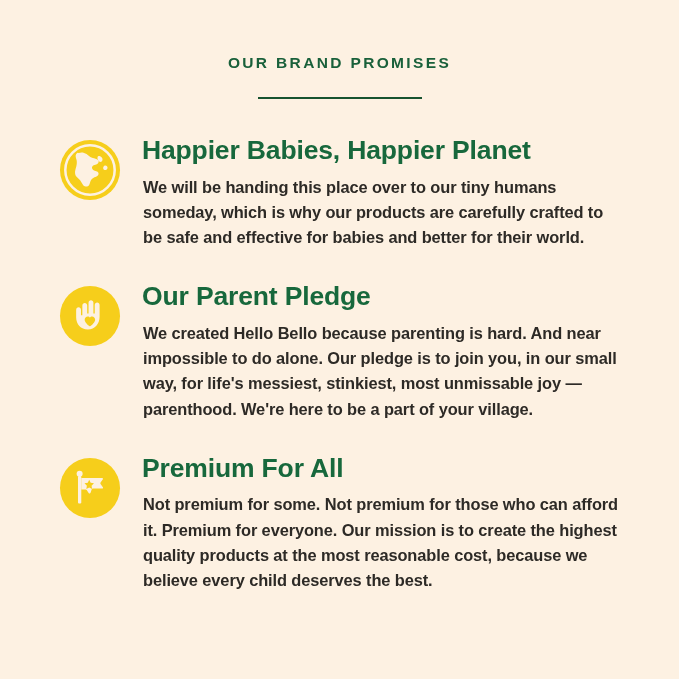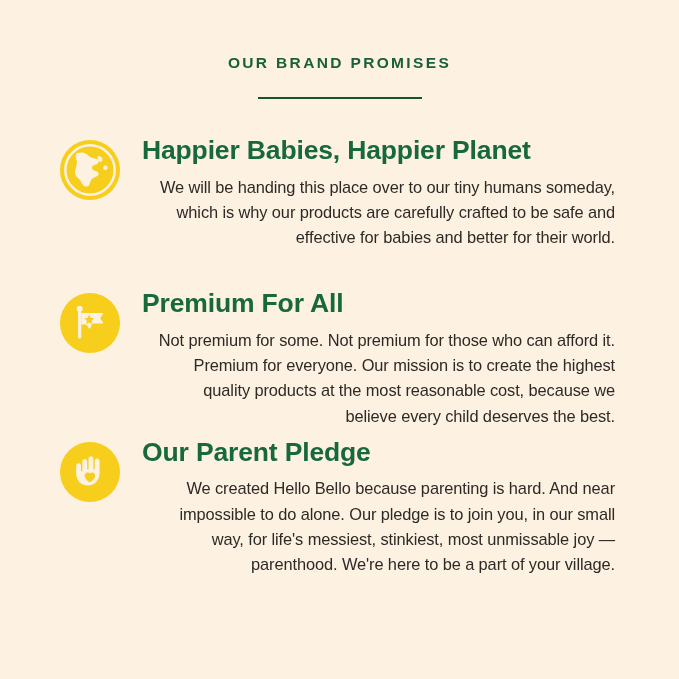--- a/index.html
+++ b/index.html
@@ -76,26 +76,25 @@
     font-size: 26.5px;
     font-weight: bold;
     color: #17683C;
     letter-spacing: -0.15px;
     line-height: 1.15;
     margin: 0 0 9px 0;
   }
   .promise-text {
     font-family: "Liberation Sans", sans-serif;
     font-size: 16.4px;
-    font-weight: normal;
+    font-weight: bold;
     color: #2D2A26;
     line-height: 1.54;
     letter-spacing: -0.1px;
-    margin: 8px;
-    text-align: right;
+    margin: 1px;
   }
 
   
   .promise-1 { margin-bottom: 30px; }
   .promise-2 { margin-bottom: 30px; }
   .promise-3 { margin-bottom: 0; }
 </style>
 </head>
 <body>
 
@@ -119,50 +118,50 @@
           <path d="M41.7 17.6c1.1.3 2.2 1 2.8 2 .6 1 .6 2.4-.2 3.3-.5.6-1.4.9-2.2.7-.9-.2-1.5-1-1.9-1.8-.5-1-.7-2.2-.4-3.2.2-.7.9-1.2 1.6-1h.3z" fill="#FDF1E2"></path>
           <path d="M47.3 27.3c.9-.2 1.9.2 2.4 1 .5.7.5 1.7.1 2.5-.4.8-1.2 1.3-2.1 1.3-.8 0-1.6-.5-1.9-1.2-.4-.9-.2-2 .5-2.7.3-.4.7-.7 1-.9z" fill="#FDF1E2"></path>
         </svg>
       </div>
       <div class="promise-body">
         <h2 class="promise-title">Happier Babies, Happier Planet</h2>
         <p class="promise-text">We will be handing this place over to our tiny humans someday, which is why our products are carefully crafted to be safe and effective for babies and better for their world.</p>
       </div>
     </div>
 
+    <div class="promise promise-2">
+      <div class="icon-wrap">
+        <svg viewBox="0 0 64 64" xmlns="http://www.w3.org/2000/svg" aria-hidden="true">
+          <circle cx="32" cy="32" r="31" fill="#F6CE1B"></circle>
+
+          <path d="M24.1 21.2c0-1.5 1.1-2.7 2.5-2.7s2.5 1.2 2.5 2.7v8.1h1.4v-10.9c0-1.5 1.1-2.7 2.5-2.7s2.5 1.2 2.5 2.7v10.9h1.4v-8.6c0-1.5 1.1-2.7 2.5-2.7s2.5 1.2 2.5 2.7v12.1c0 7.3-4.8 13.1-12.1 13.1s-12.1-5.4-12.1-12.6v-7.6c0-1.5 1.1-2.7 2.5-2.7s2.5 1.2 2.5 2.7v5.6h1.4v-10.1z" fill="#FDF1E2"></path>
+
+          <path d="M31.9 42.6c-.2 0-.4-.1-.6-.2-1.7-1.3-4.8-3.9-4.8-6.5 0-1.9 1.4-3.4 3.2-3.4 1 0 1.8.5 2.2 1.1.4-.6 1.2-1.1 2.2-1.1 1.8 0 3.2 1.5 3.2 3.4 0 2.6-3.1 5.2-4.8 6.5-.2.1-.4.2-.6.2z" fill="#F6CE1B"></path>
+        </svg>
+      </div>
+      <div class="promise-body">
+        <h2 class="promise-title">Our Parent Pledge</h2>
+        <p class="promise-text">We created Hello Bello because parenting is hard. And near impossible to do alone. Our pledge is to join you, in our small way, for life's messiest, stinkiest, most unmissable joy — parenthood. We're here to be a part of your village.</p>
+      </div>
+    </div>
+
     <div class="promise promise-3">
       <div class="icon-wrap">
         <svg viewBox="0 0 64 64" xmlns="http://www.w3.org/2000/svg" aria-hidden="true">
           <circle cx="32" cy="32" r="31" fill="#F6CE1B"></circle>
 
           <rect x="19.6" y="19.5" width="3.4" height="28.5" rx="1.1" fill="#FDF1E2"></rect>
 
           <circle cx="21.3" cy="17.2" r="3.1" fill="#FDF1E2"></circle>
 
           <path d="M23 21.6h21.6c.7 0 1.1.8.7 1.4l-2.4 3.4c-.3.4-.3 1 0 1.4l2.4 3.4c.4.6 0 1.4-.7 1.4H35c-.6 0-1.1.4-1.3 1l-1.1 3.4c-.3.9-1.5 1-2 .2l-2-3.1c-.3-.4-.7-.6-1.2-.6H23V21.6z" fill="#FDF1E2"></path>
 
           <path d="M31.2 23.6l1.5 3.1 3.4.5-2.5 2.4.6 3.4-3-1.6-3 1.6.6-3.4-2.5-2.4 3.4-.5z" fill="#F6CE1B"></path>
         </svg>
       </div>
       <div class="promise-body">
         <h2 class="promise-title">Premium For All</h2>
         <p class="promise-text">Not premium for some. Not premium for those who can afford it. Premium for everyone. Our mission is to create the highest quality products at the most reasonable cost, because we believe every child deserves the best.</p>
       </div>
     </div>
 
-    <div class="promise promise-2">
-      <div class="icon-wrap">
-        <svg viewBox="0 0 64 64" xmlns="http://www.w3.org/2000/svg" aria-hidden="true">
-          <circle cx="32" cy="32" r="31" fill="#F6CE1B"></circle>
-
-          <path d="M24.1 21.2c0-1.5 1.1-2.7 2.5-2.7s2.5 1.2 2.5 2.7v8.1h1.4v-10.9c0-1.5 1.1-2.7 2.5-2.7s2.5 1.2 2.5 2.7v10.9h1.4v-8.6c0-1.5 1.1-2.7 2.5-2.7s2.5 1.2 2.5 2.7v12.1c0 7.3-4.8 13.1-12.1 13.1s-12.1-5.4-12.1-12.6v-7.6c0-1.5 1.1-2.7 2.5-2.7s2.5 1.2 2.5 2.7v5.6h1.4v-10.1z" fill="#FDF1E2"></path>
-
-          <path d="M31.9 42.6c-.2 0-.4-.1-.6-.2-1.7-1.3-4.8-3.9-4.8-6.5 0-1.9 1.4-3.4 3.2-3.4 1 0 1.8.5 2.2 1.1.4-.6 1.2-1.1 2.2-1.1 1.8 0 3.2 1.5 3.2 3.4 0 2.6-3.1 5.2-4.8 6.5-.2.1-.4.2-.6.2z" fill="#F6CE1B"></path>
-        </svg>
-      </div>
-      <div class="promise-body">
-        <h2 class="promise-title">Our Parent Pledge</h2>
-        <p class="promise-text">We created Hello Bello because parenting is hard. And near impossible to do alone. Our pledge is to join you, in our small way, for life's messiest, stinkiest, most unmissable joy — parenthood. We're here to be a part of your village.</p>
-      </div>
-    </div>
-
   </div>
 </div>
 
 </body></html>

